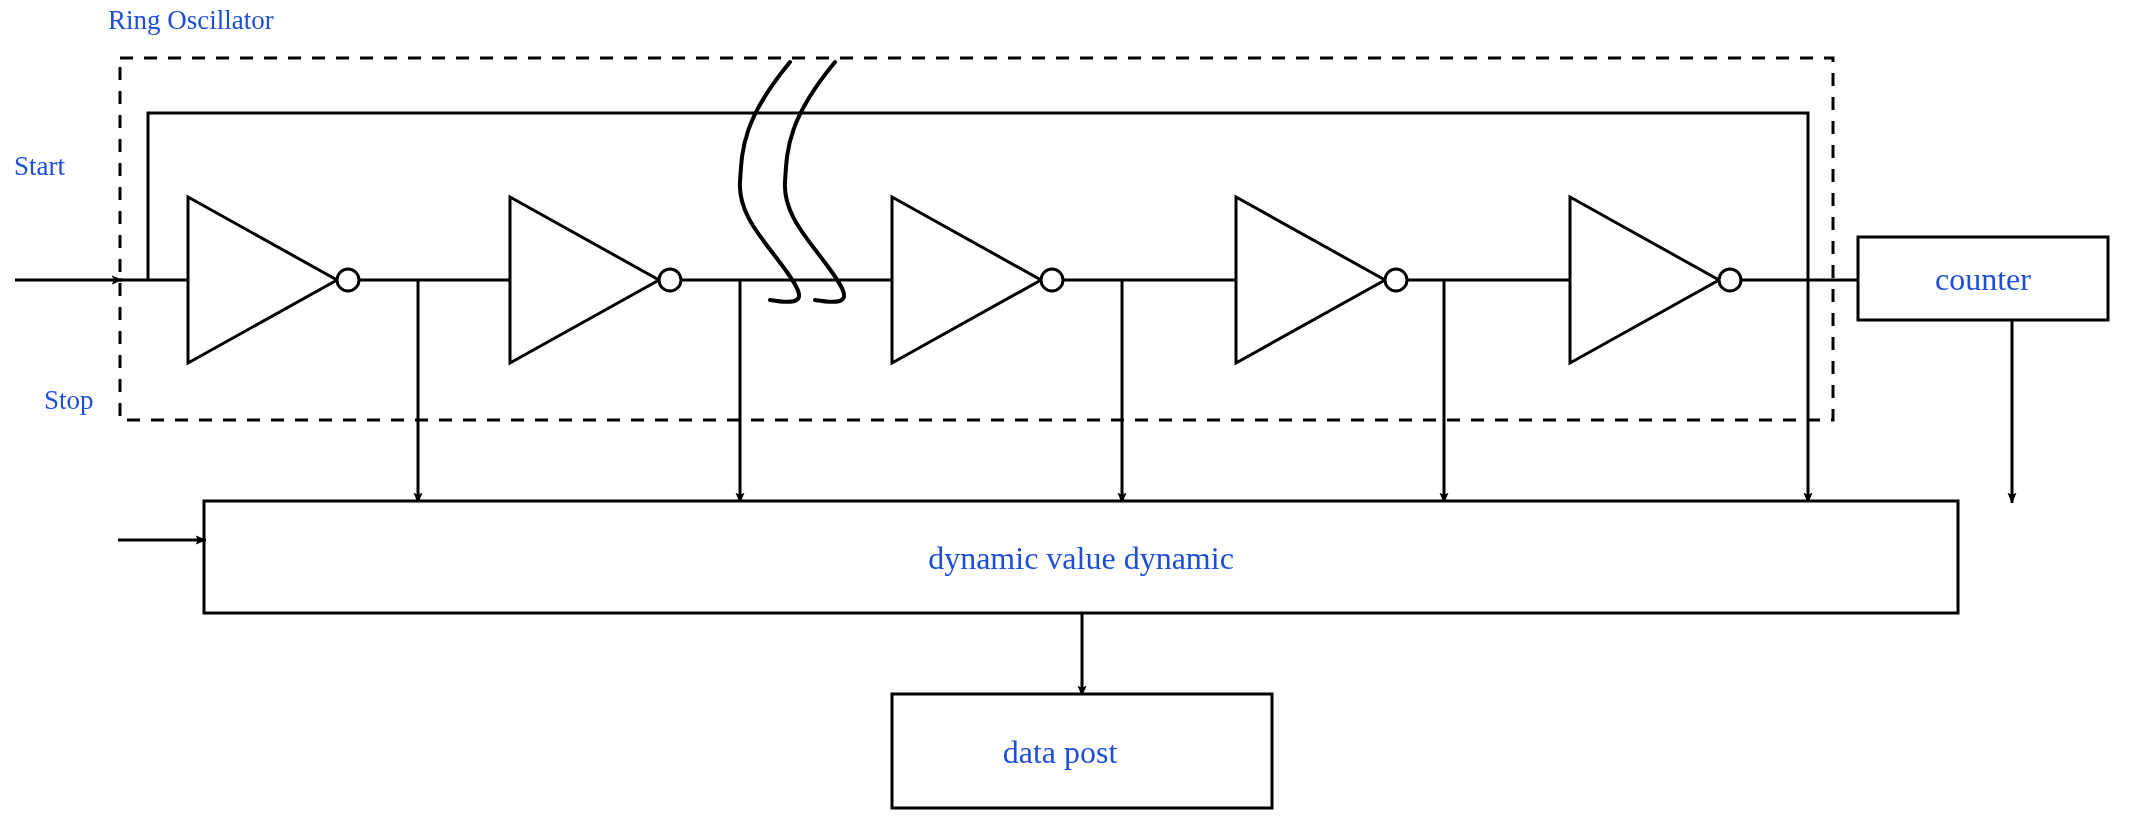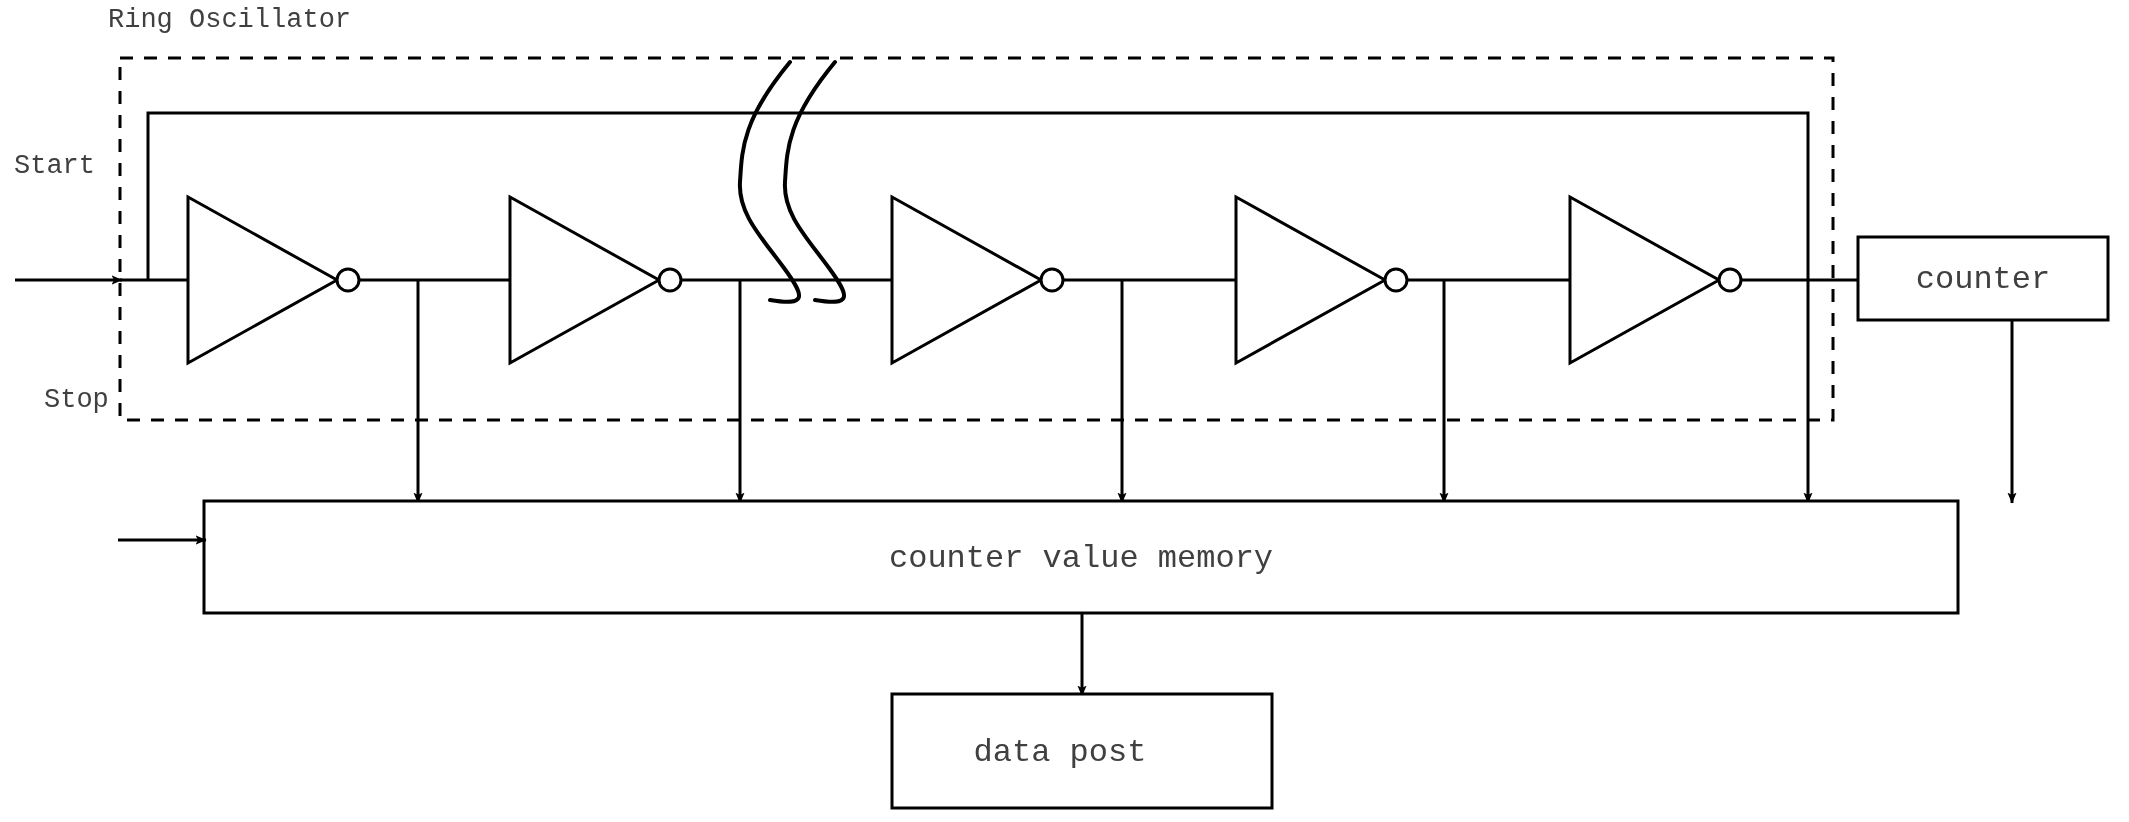--- a/index.html
+++ b/index.html
@@ -17,22 +17,22 @@
   }
   #diagram-svg {
     position: absolute;
     left: 0;
     top: 0;
     width: 2129px;
     height: 822px;
   }
   .lbl {
     position: absolute;
-    color: #404040;
-    font-family: Liberation Mono, monospace;
+    color: #1d4ed8;
+    font-family: Liberation Serif, serif;
     white-space: nowrap;
     user-select: none;
   }
   .lbl-group-title { font-size: 27px; }
   .lbl-io { font-size: 27px; }
   .lbl-box { font-size: 32px; }
   .centered {
     transform: translate(-50%, -50%);
   }
 </style>
@@ -112,17 +112,17 @@
   </svg>
 
   <div class="lbl lbl-group-title" style="left:108px; top:5px;">Ring Oscillator</div>
 
   <div class="lbl lbl-io" style="left:14px; top:151px;">Start</div>
 
   <div class="lbl lbl-io" style="left:44px; top:385px;">Stop</div>
 
   <div class="lbl lbl-box centered" style="left:1983px; top:279px;">counter</div>
 
-  <div class="lbl lbl-box centered" style="left:1081px; top:558px;">counter value memory</div>
+  <div class="lbl lbl-box centered" style="left:1081px; top:558px;">dynamic value dynamic</div>
 
   <div class="lbl lbl-box centered" style="left:1060px; top:752px;">data post</div>
 
 </div>
 
 </body></html>

